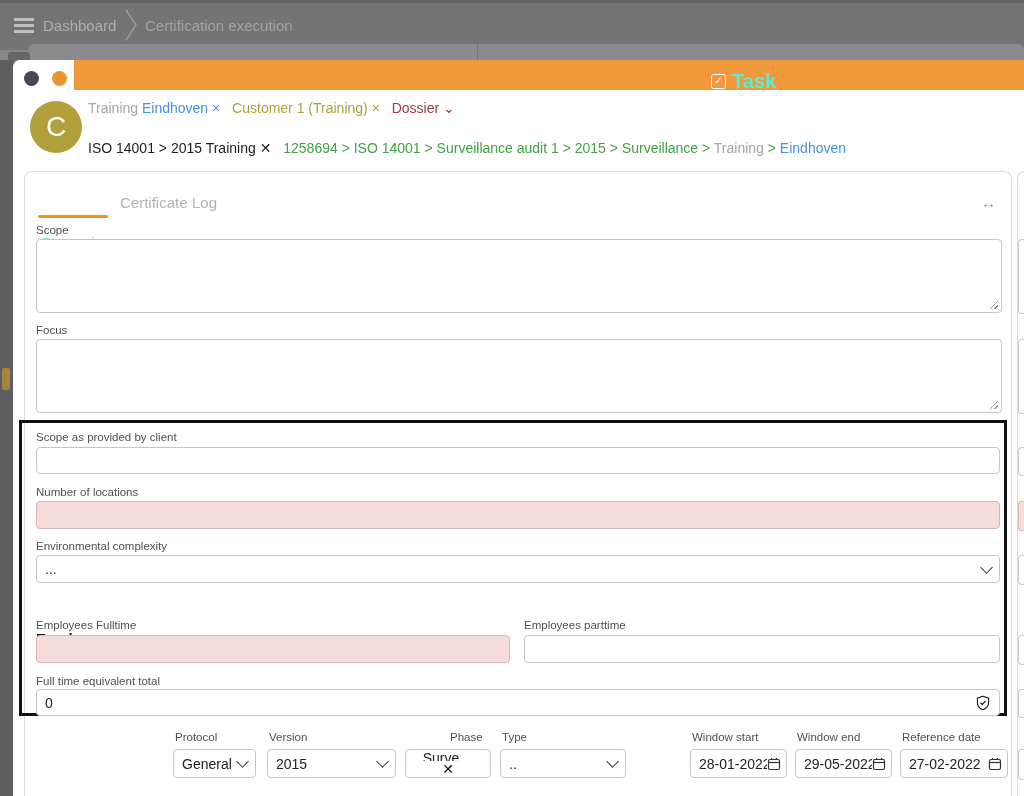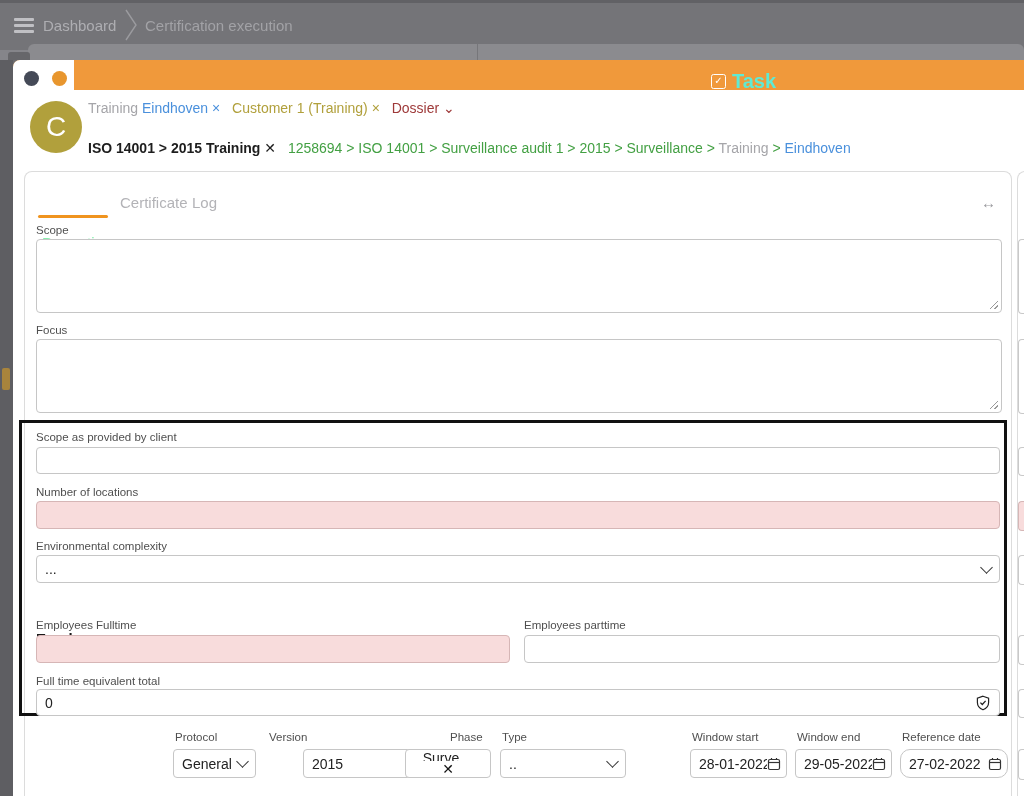--- a/index.html
+++ b/index.html
@@ -35,21 +35,21 @@
 
   
   .avatar{left:30px;top:101px;width:52px;height:52px;border-radius:50%;background:#b1a03c;
           color:#fff;font-size:28px;display:flex;align-items:center;justify-content:center;}
   .eline{left:88px;font-size:14px;white-space:nowrap;}
   .eline1{top:100px;}
   .eline2{top:120px;}
   .eline3{top:140px;}
   .t-gray{color:#a5a5a9;}  .t-blue{color:#4a90dc;}  .t-olive{color:#b1a03c;}
   .t-dred{color:#9e3939;}  .t-teal{color:#3aa0a0;}  .t-brick{color:#b5453c;}
-  .t-green{color:#43a043;} .t-black{color:#1d1d1d;font-weight:bold;}
+  .t-green{color:#43a043;} .t-black{color:#1d1d1d;font-weight:normal;}
   .sq{display:inline-block;width:9px;height:9px;background:#111;margin-right:5px;}
   .sp{display:inline-block;width:8px;}
 
   
   .main-card{left:24px;top:171px;width:986px;height:625px;background:#fff;
              border:1px solid #dcdcdc;border-bottom:none;border-radius:8px 8px 0 0;}
   .side-card{left:1017px;top:171px;width:7px;height:625px;background:#fff;
              border-left:1px solid #dcdcdc;border-top:1px solid #dcdcdc;border-radius:8px 0 0 0;}
   .frag{left:1018px;width:6px;background:#fff;border:1px solid #c9c9c9;border-right:none;border-radius:4px 0 0 4px;}
   .frag.pink{background:#f8dcdc;border-color:#d6b6b6;}
@@ -200,21 +200,21 @@
     </span>
   </div>
 
   <div class="abs flabel" style="left:175px;top:731px;">Protocol</div>
   <div class="abs finput ctl" style="left:173px;width:83px;">
     <span class="val">General</span>
     <span class="chev"></span>
   </div>
 
   <div class="abs flabel" style="left:269px;top:731px;">Version</div>
-  <div class="abs finput ctl" style="left:267px;width:129px;margin-left:36px;">
+  <div class="abs finput ctl" style="left:267px;width:129px;">
     <span class="val">2015</span>
     <span class="chev"></span>
   </div>
 
   <div class="abs flabel" style="left:407px;top:731px;margin-left:43px;">Phase</div>
   <div class="abs finput ctl" style="left:405px;width:86px;flex-direction:column;">
     <span class="val">Surve…</span>
     <span class="x-bold">✕</span>
   </div>
 
@@ -244,21 +244,21 @@
       <svg width="14" height="14" viewBox="0 0 14 14">
           <rect x="1.5" y="2.5" width="11" height="10" rx="1.5" fill="none" stroke="#333" stroke-width="1.2"></rect>
           <line x1="1.5" y1="5.5" x2="12.5" y2="5.5" stroke="#333" stroke-width="1.2"></line>
           <line x1="4.5" y1="1" x2="4.5" y2="3" stroke="#333" stroke-width="1.2"></line>
           <line x1="9.5" y1="1" x2="9.5" y2="3" stroke="#333" stroke-width="1.2"></line>
         </svg>
     </span>
   </div>
 
   <div class="abs flabel" style="left:902px;top:731px;">Reference date</div>
-  <div class="abs finput ctl" style="left:900px;width:108px;padding-right:5px;border-radius:10px;">
+  <div class="abs finput ctl" style="left:900px;width:108px;padding-right:5px;">
     <span class="val">27-02-2022</span>
     <span class="cal-icon">
       <svg width="14" height="14" viewBox="0 0 14 14">
           <rect x="1.5" y="2.5" width="11" height="10" rx="1.5" fill="none" stroke="#333" stroke-width="1.2"></rect>
           <line x1="1.5" y1="5.5" x2="12.5" y2="5.5" stroke="#333" stroke-width="1.2"></line>
           <line x1="4.5" y1="1" x2="4.5" y2="3" stroke="#333" stroke-width="1.2"></line>
           <line x1="9.5" y1="1" x2="9.5" y2="3" stroke="#333" stroke-width="1.2"></line>
         </svg>
     </span>
   </div>

